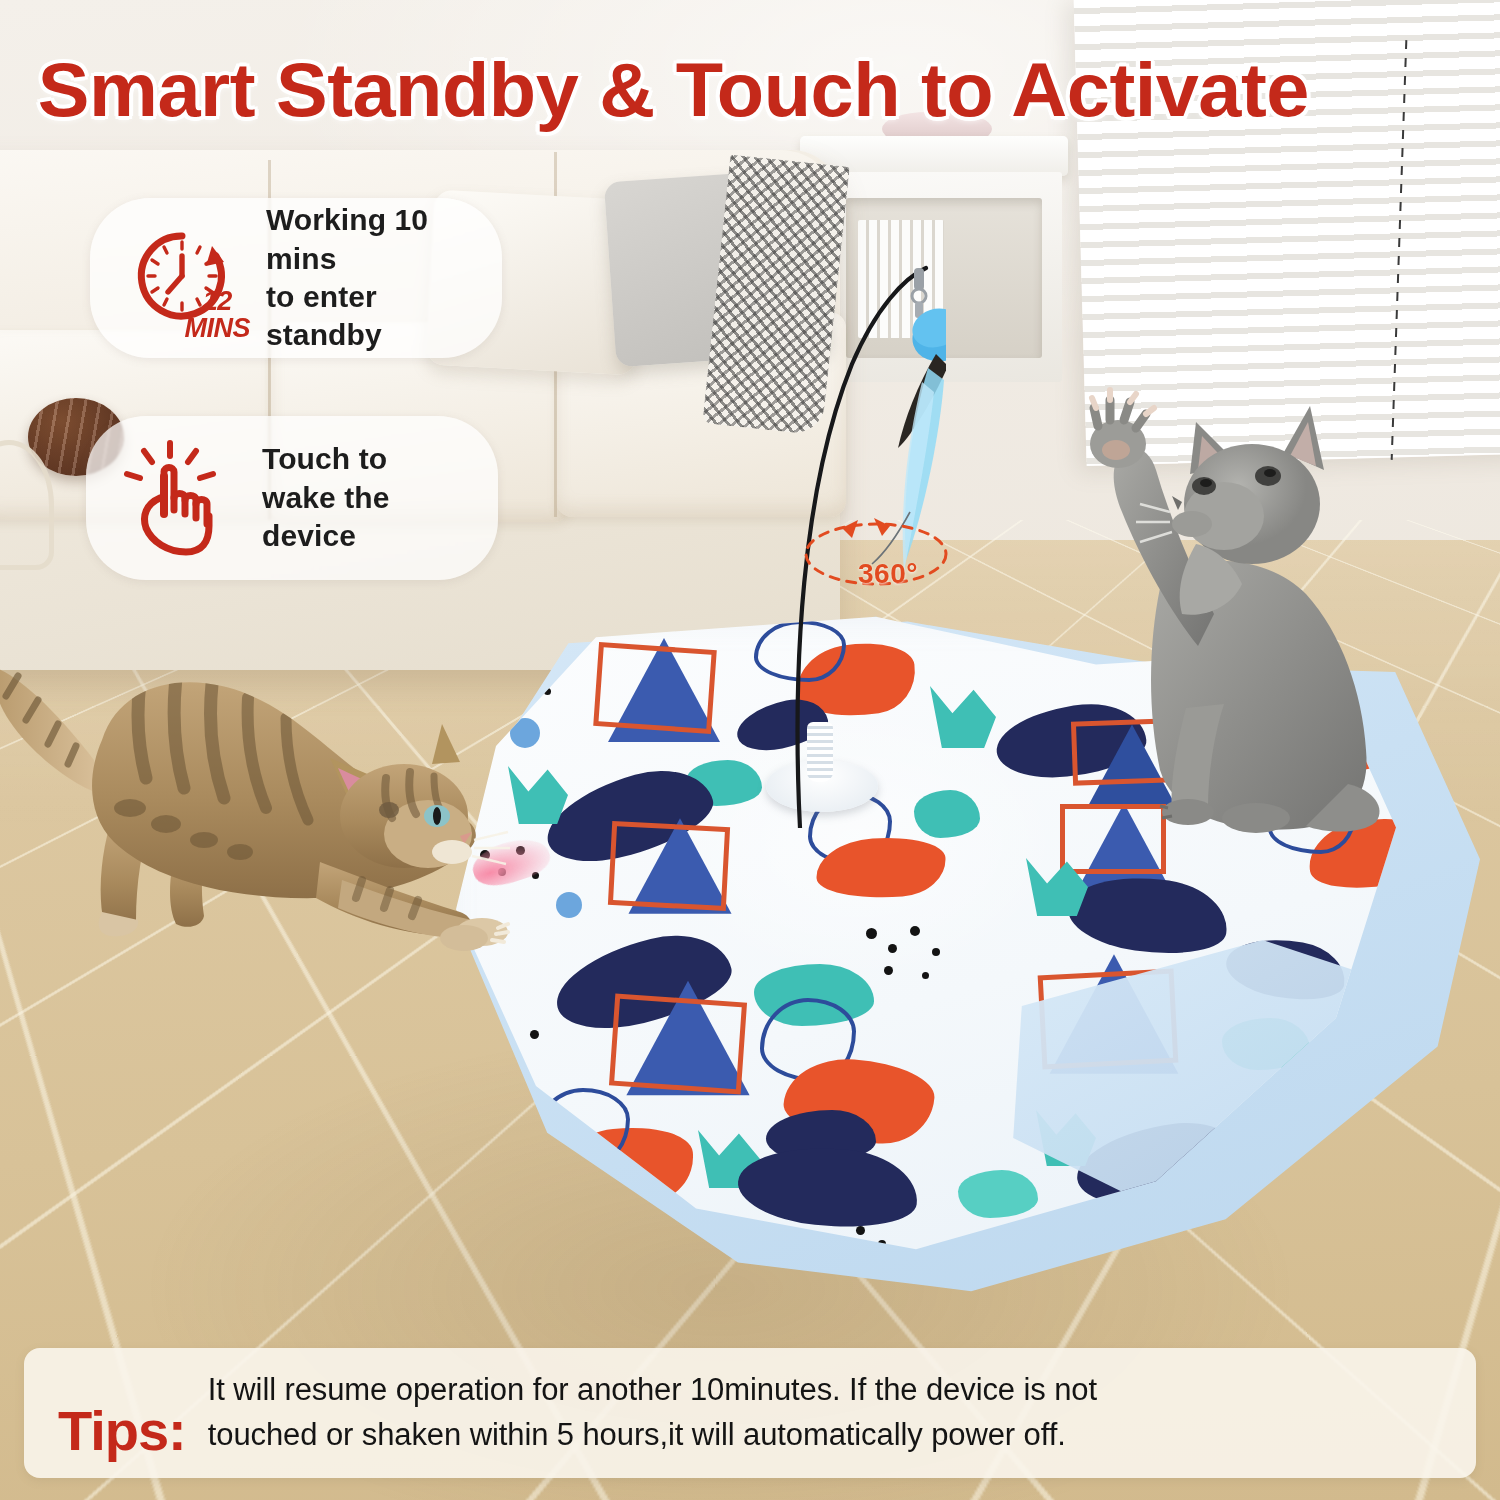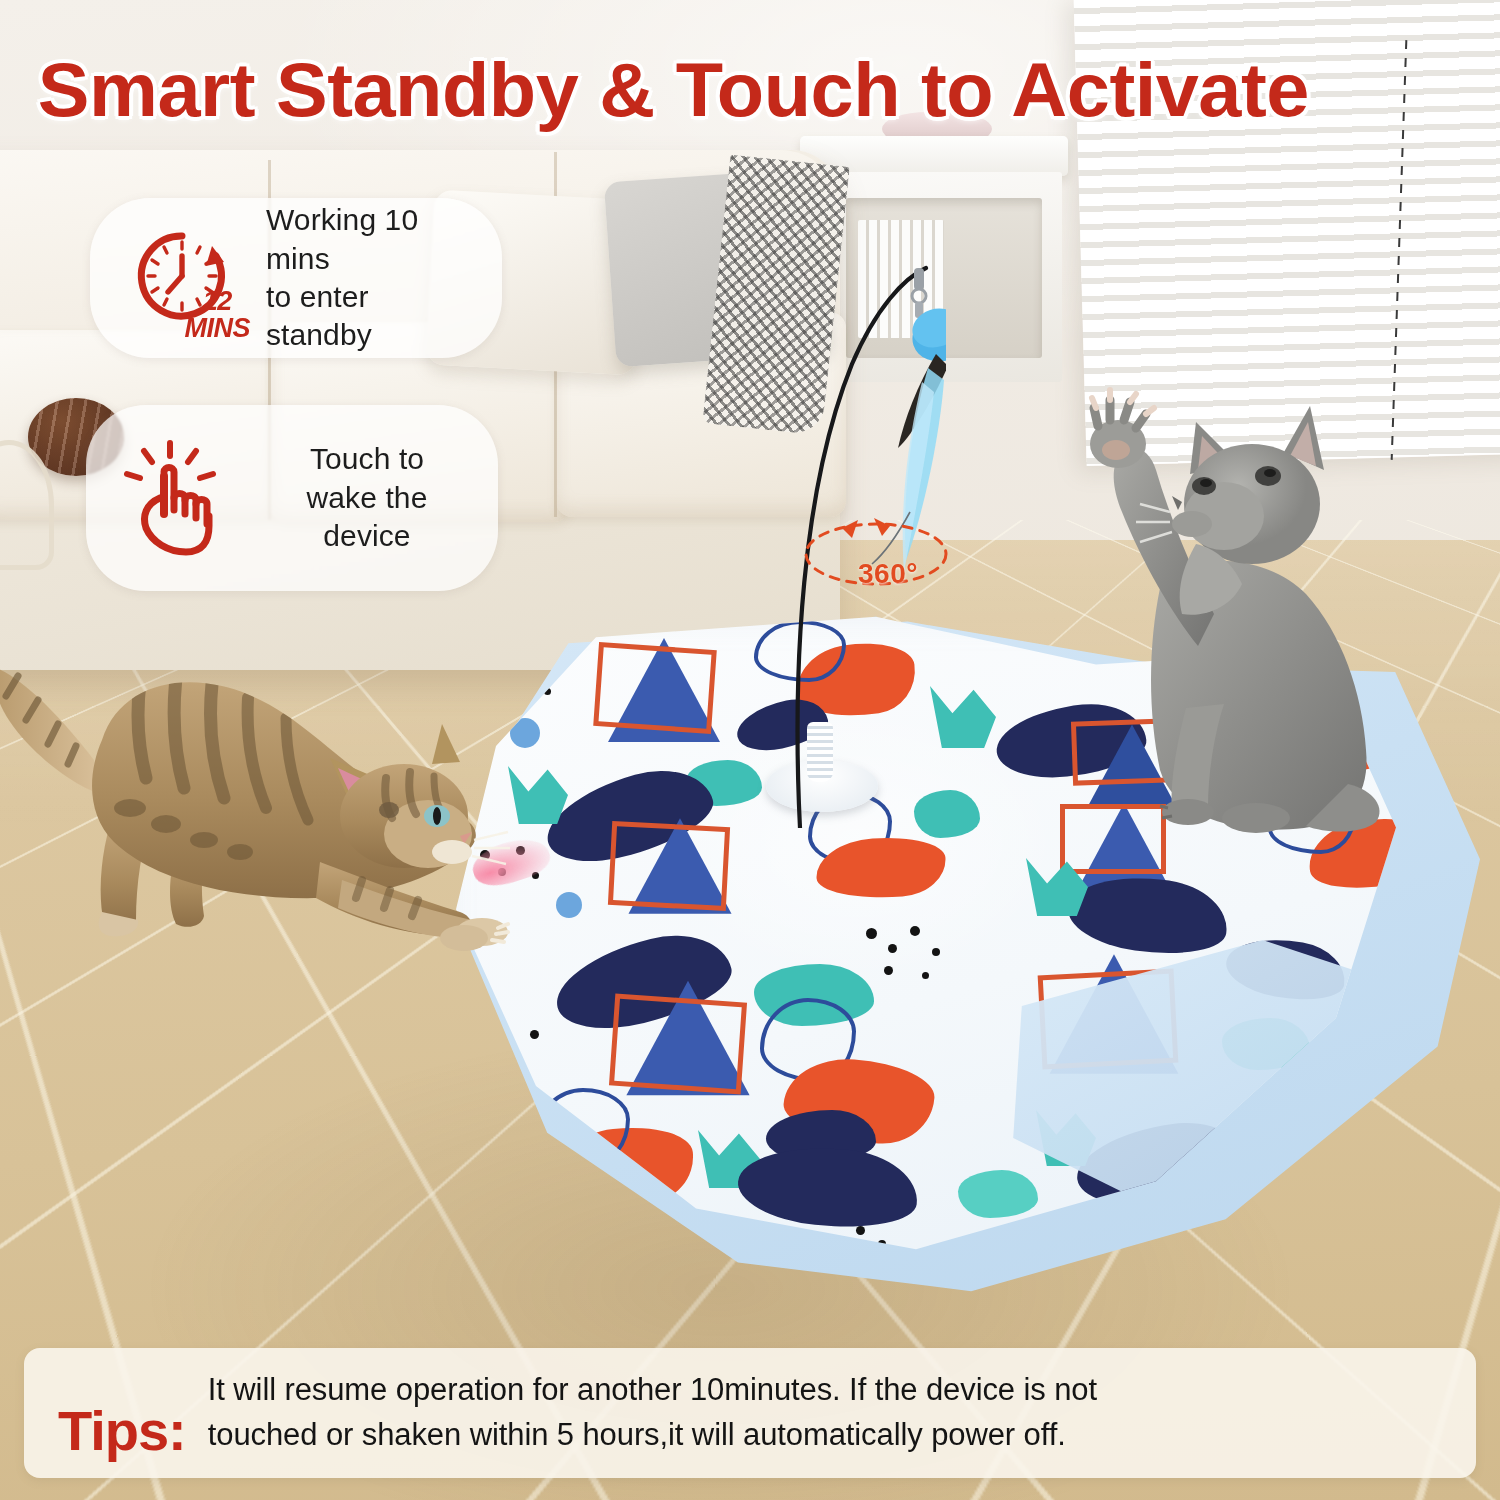--- a/index.html
+++ b/index.html
@@ -200,24 +200,24 @@
   }
 
   
   .badge {
     position: absolute; display: flex; align-items: center; gap: 18px;
     background: rgba(255,255,255,.72);
     border-radius: 60px; backdrop-filter: blur(1px);
     box-shadow: 0 2px 10px rgba(120,110,95,.12);
   }
   .badge-1 { left: 90px; top: 198px; width: 412px; height: 160px; padding: 0 26px; }
-  .badge-2 { left: 86px; top: 405px; width: 412px; height: 186px; padding: 0 26px; text-align: center; }
+  .badge-2 { left: 86px; top: 416px; width: 412px; height: 164px; padding: 0 26px; }
   .badge-icon { width: 132px; height: 120px; position: relative; flex: 0 0 auto; }
   .badge-text {
-    font-size: 30px; line-height: 1.28; color: #1D1D1D; font-weight: 400;
+    font-size: 30px; line-height: 1.28; color: #1D1D1D; font-weight: 700;
     letter-spacing: .1px; white-space: pre-line;
   }
   .badge-2 .badge-text { font-size: 30px; }
   .mins-label {
     position: absolute; right: -2px; bottom: -4px; color: #C4291A;
     font-style: italic; font-weight: 700; font-size: 25px; line-height: 1.0;
     text-align: center; letter-spacing: -.5px;
   }
   .mins-label .m1 { display: block; font-size: 27px; }
   .mins-label .m2 { display: block; font-size: 27px; }

